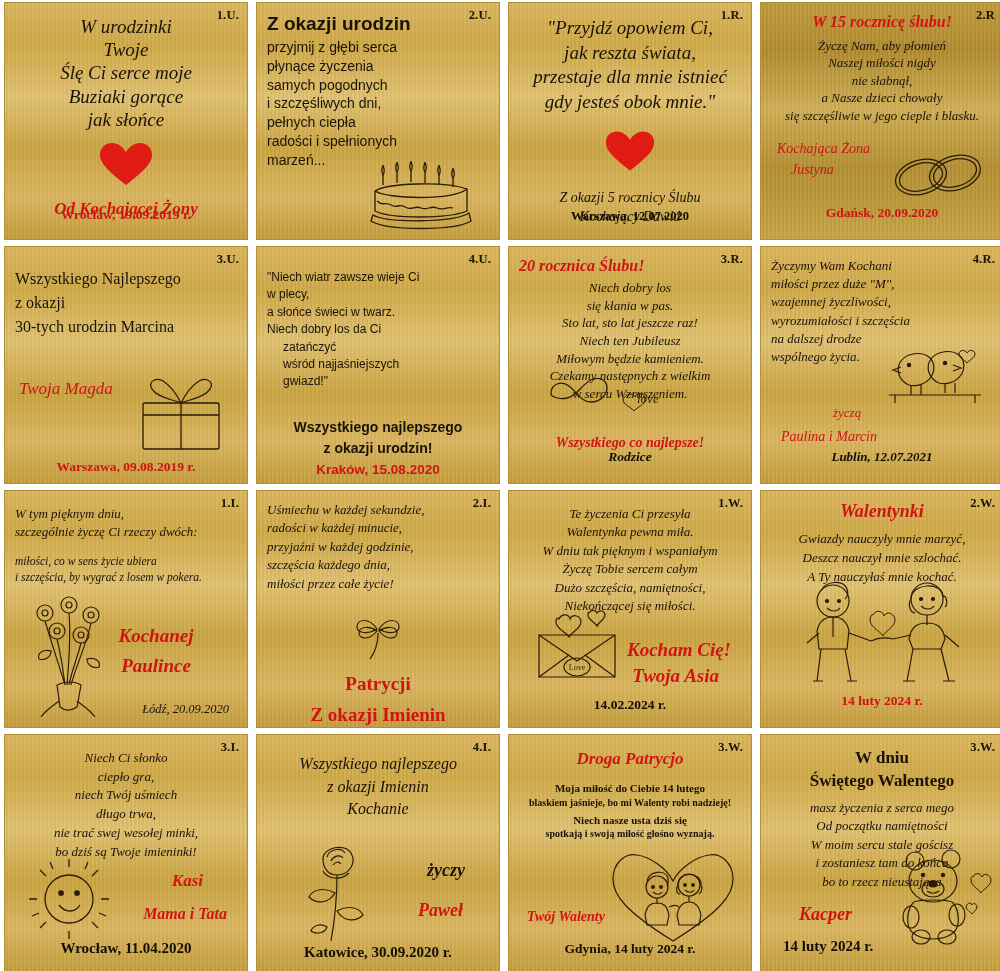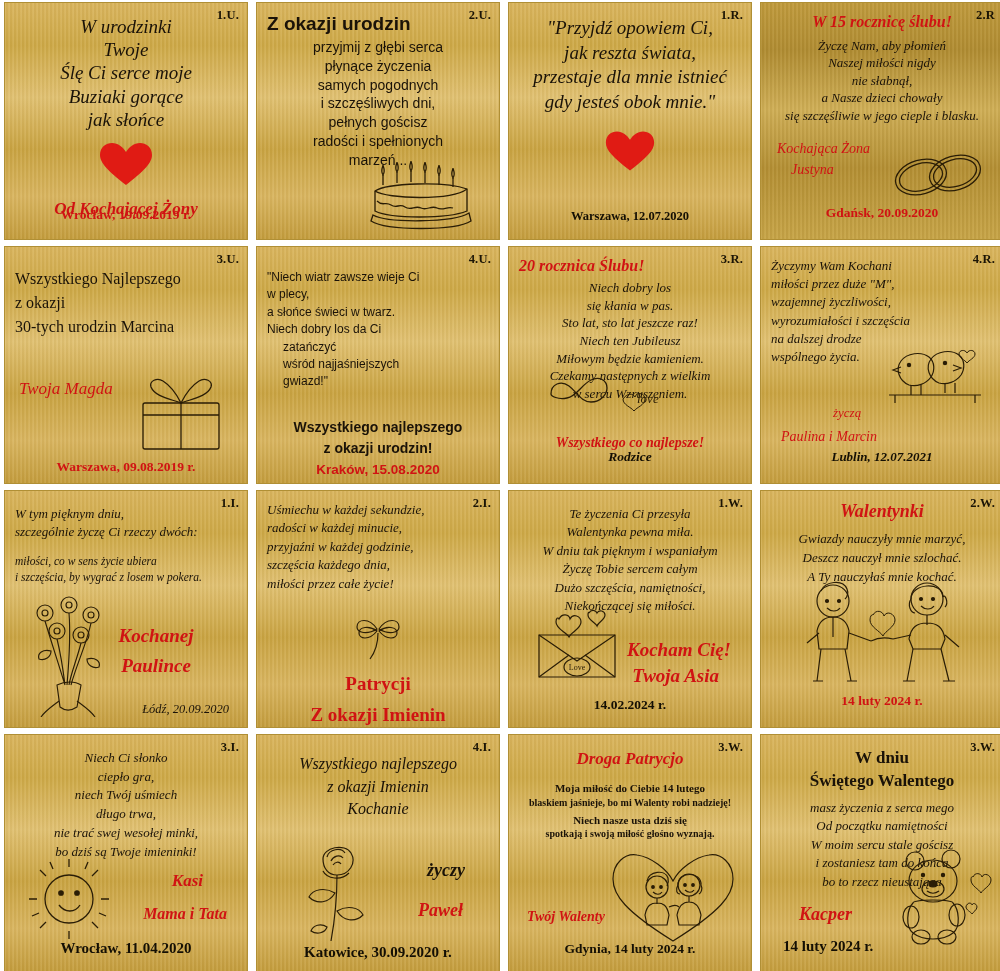--- a/index.html
+++ b/index.html
@@ -103,26 +103,26 @@
       </div>
       <div class="ctr bold red t17 it" style="margin-top:12px;">Od Kochającej Żony</div>
       <div class="footer">Wrocław, 19.09.2019 r.</div>
     </div>
   </div>
 
   <div class="plate">
     <span class="corner-tag">2.U.</span>
     <div class="body">
       <div class="lft bold sans t15" style="margin-top:2px;">Z okazji urodzin</div>
-      <div class="lft sans t14 txt" style="margin-top:3px;line-height:1.34;text-align:center;">
+      <div class="lft sans t14 txt" style="margin-top:3px;line-height:1.34;">
         <div>przyjmij z głębi serca</div>
         <div>płynące życzenia</div>
         <div>samych pogodnych</div>
         <div>i szczęśliwych dni,</div>
-        <div>pełnych gościsz</div>
+        <div>pełnych ciepła</div>
         <div>radości i spełnionych</div>
         <div>marzeń...</div>
       </div>
       <div class="art" style="right:6px;bottom:2px;">
         <svg width="120" height="86" viewBox="0 0 120 86">
           <g fill="none" stroke="#2a1d06" stroke-width="1.3">
             <path d="M20 40 v-10 M34 38 v-11 M48 37 v-11 M62 38 v-11 M76 40 v-10 M90 42 v-9"></path>
             <path d="M20 30 c-3 -5 0 -8 0 -10 c0 2 3 5 0 10Z M34 27 c-3 -5 0 -8 0 -10 c0 2 3 5 0 10Z M48 26 c-3 -5 0 -8 0 -10 c0 2 3 5 0 10Z M62 27 c-3 -5 0 -8 0 -10 c0 2 3 5 0 10Z M76 30 c-3 -5 0 -8 0 -10 c0 2 3 5 0 10Z M90 33 c-3 -5 0 -8 0 -10 c0 2 3 5 0 10Z"></path>
             <path d="M12 46 c12 -8 70 -10 92 -2 l0 22 c-20 8 -76 8 -92 0 Z"></path>
             <path d="M12 46 c12 8 76 10 92 -2"></path>
@@ -140,20 +140,24 @@
       <div class="ctr it t15 txt" style="margin-top:5px;line-height:1.3;">
         <div>"Przyjdź opowiem Ci,</div>
         <div>jak reszta świata,</div>
         <div>przestaje dla mnie istnieć</div>
         <div>gdy jesteś obok mnie."</div>
       </div>
       <div class="ctr" style="margin-top:14px;">
         <svg width="52" height="44" viewBox="0 0 56 46" style="margin:0 auto;">
           <path d="M28 44 C10 30 2 22 2 14 C2 6 8 2 14 2 C20 2 25 6 28 11 C31 6 36 2 42 2 C48 2 54 6 54 14 C54 22 46 30 28 44 Z" fill="#e01b14"></path>
         </svg>
+      </div>
+      <div class="ctr it t14" style="margin-top:16px;line-height:1.35;">
+        <div>Z okazji 5 rocznicy Ślubu</div>
+        <div>Kochający Dawid</div>
       </div>
       <div class="footer black" style="font-size:12.5px;">Warszawa, 12.07.2020</div>
     </div>
   </div>
 
   <div class="plate dark">
     <span class="corner-tag">2.R</span>
     <div class="body">
       <div class="ctr bold red it t16" style="margin-top:2px;">W 15 rocznicę ślubu!</div>
       <div class="ctr it t13 txt" style="margin-top:6px;line-height:1.34;">

